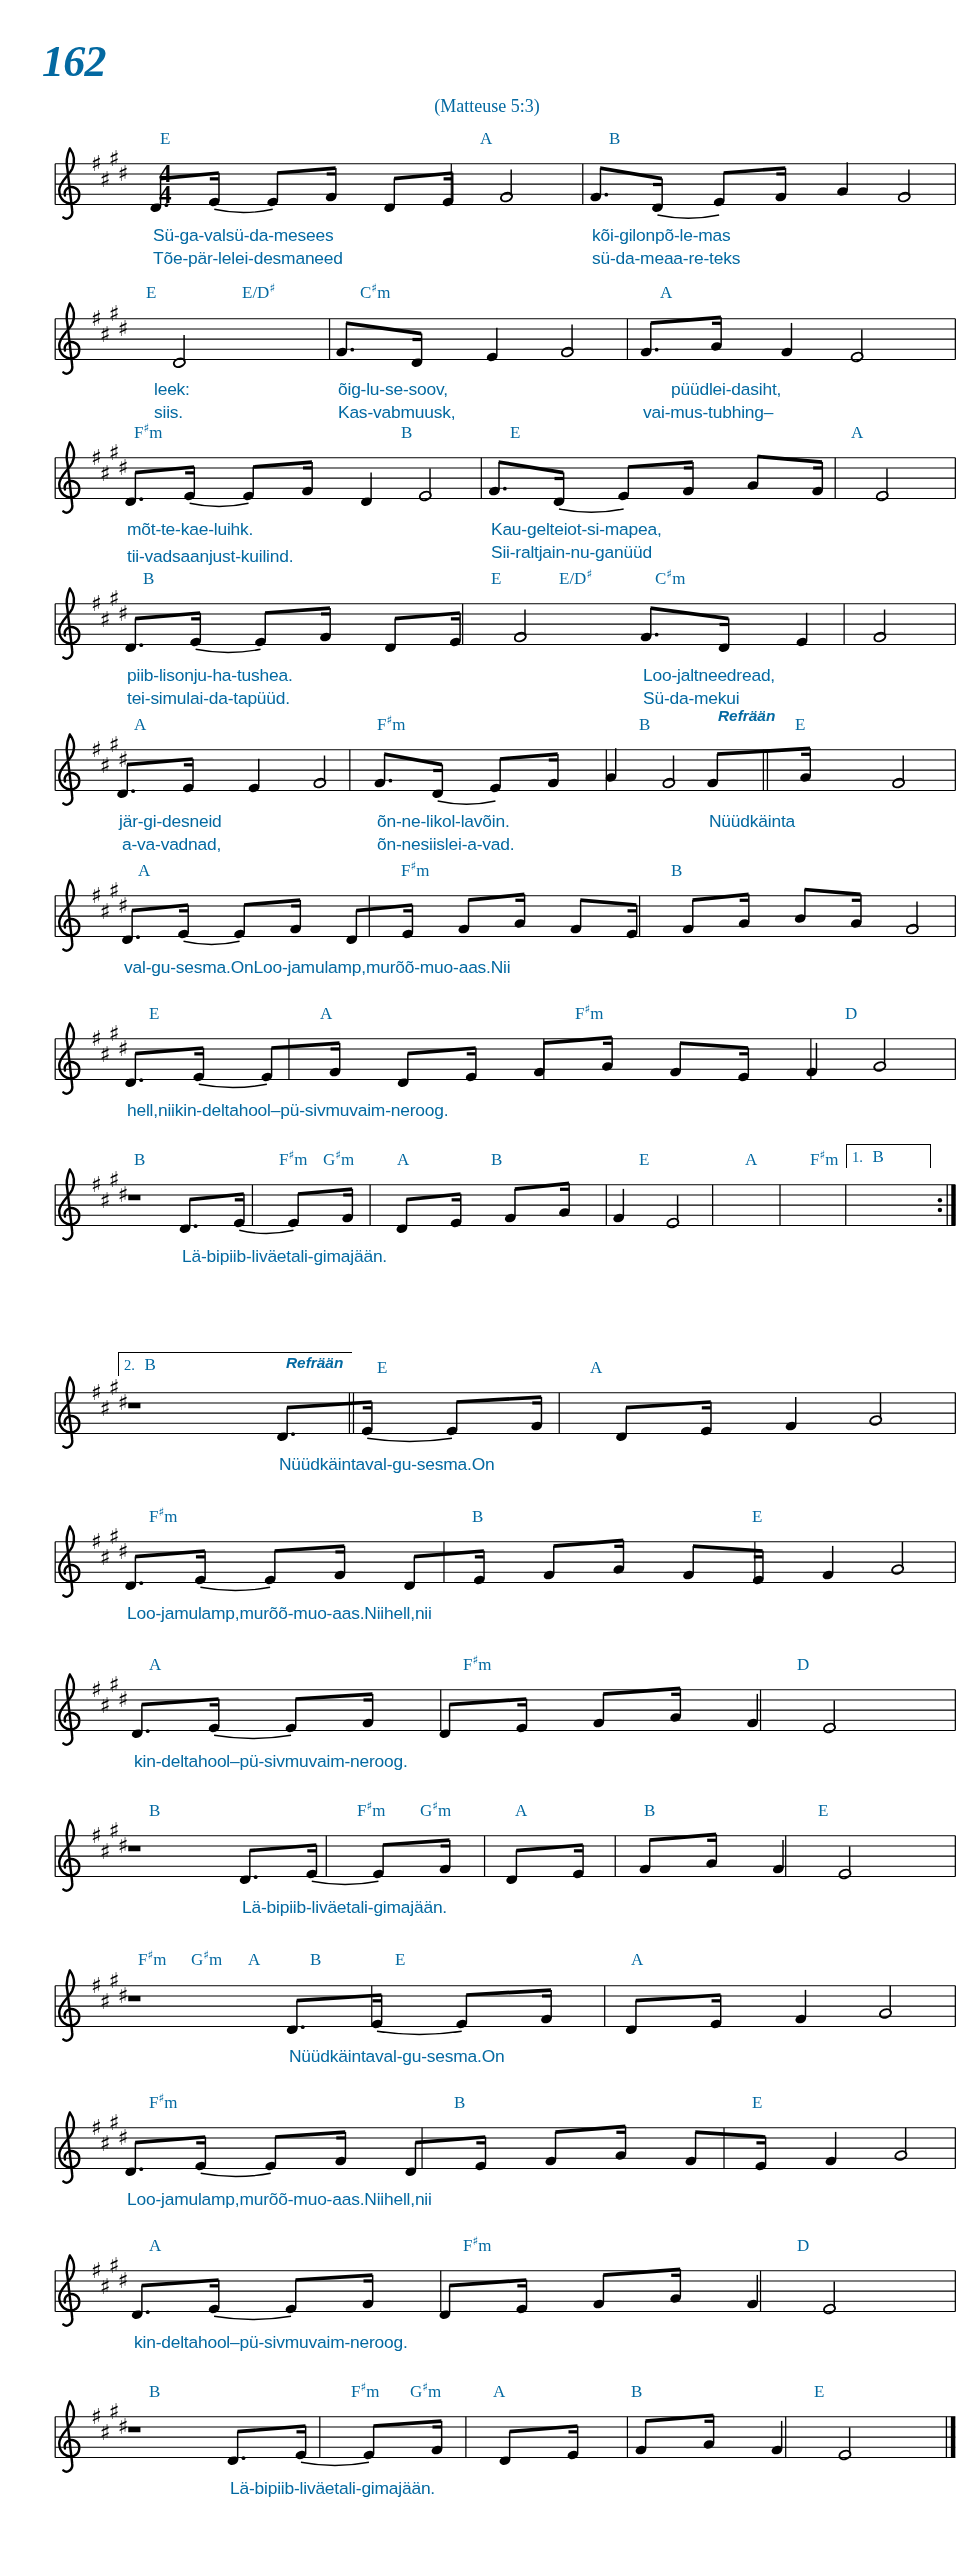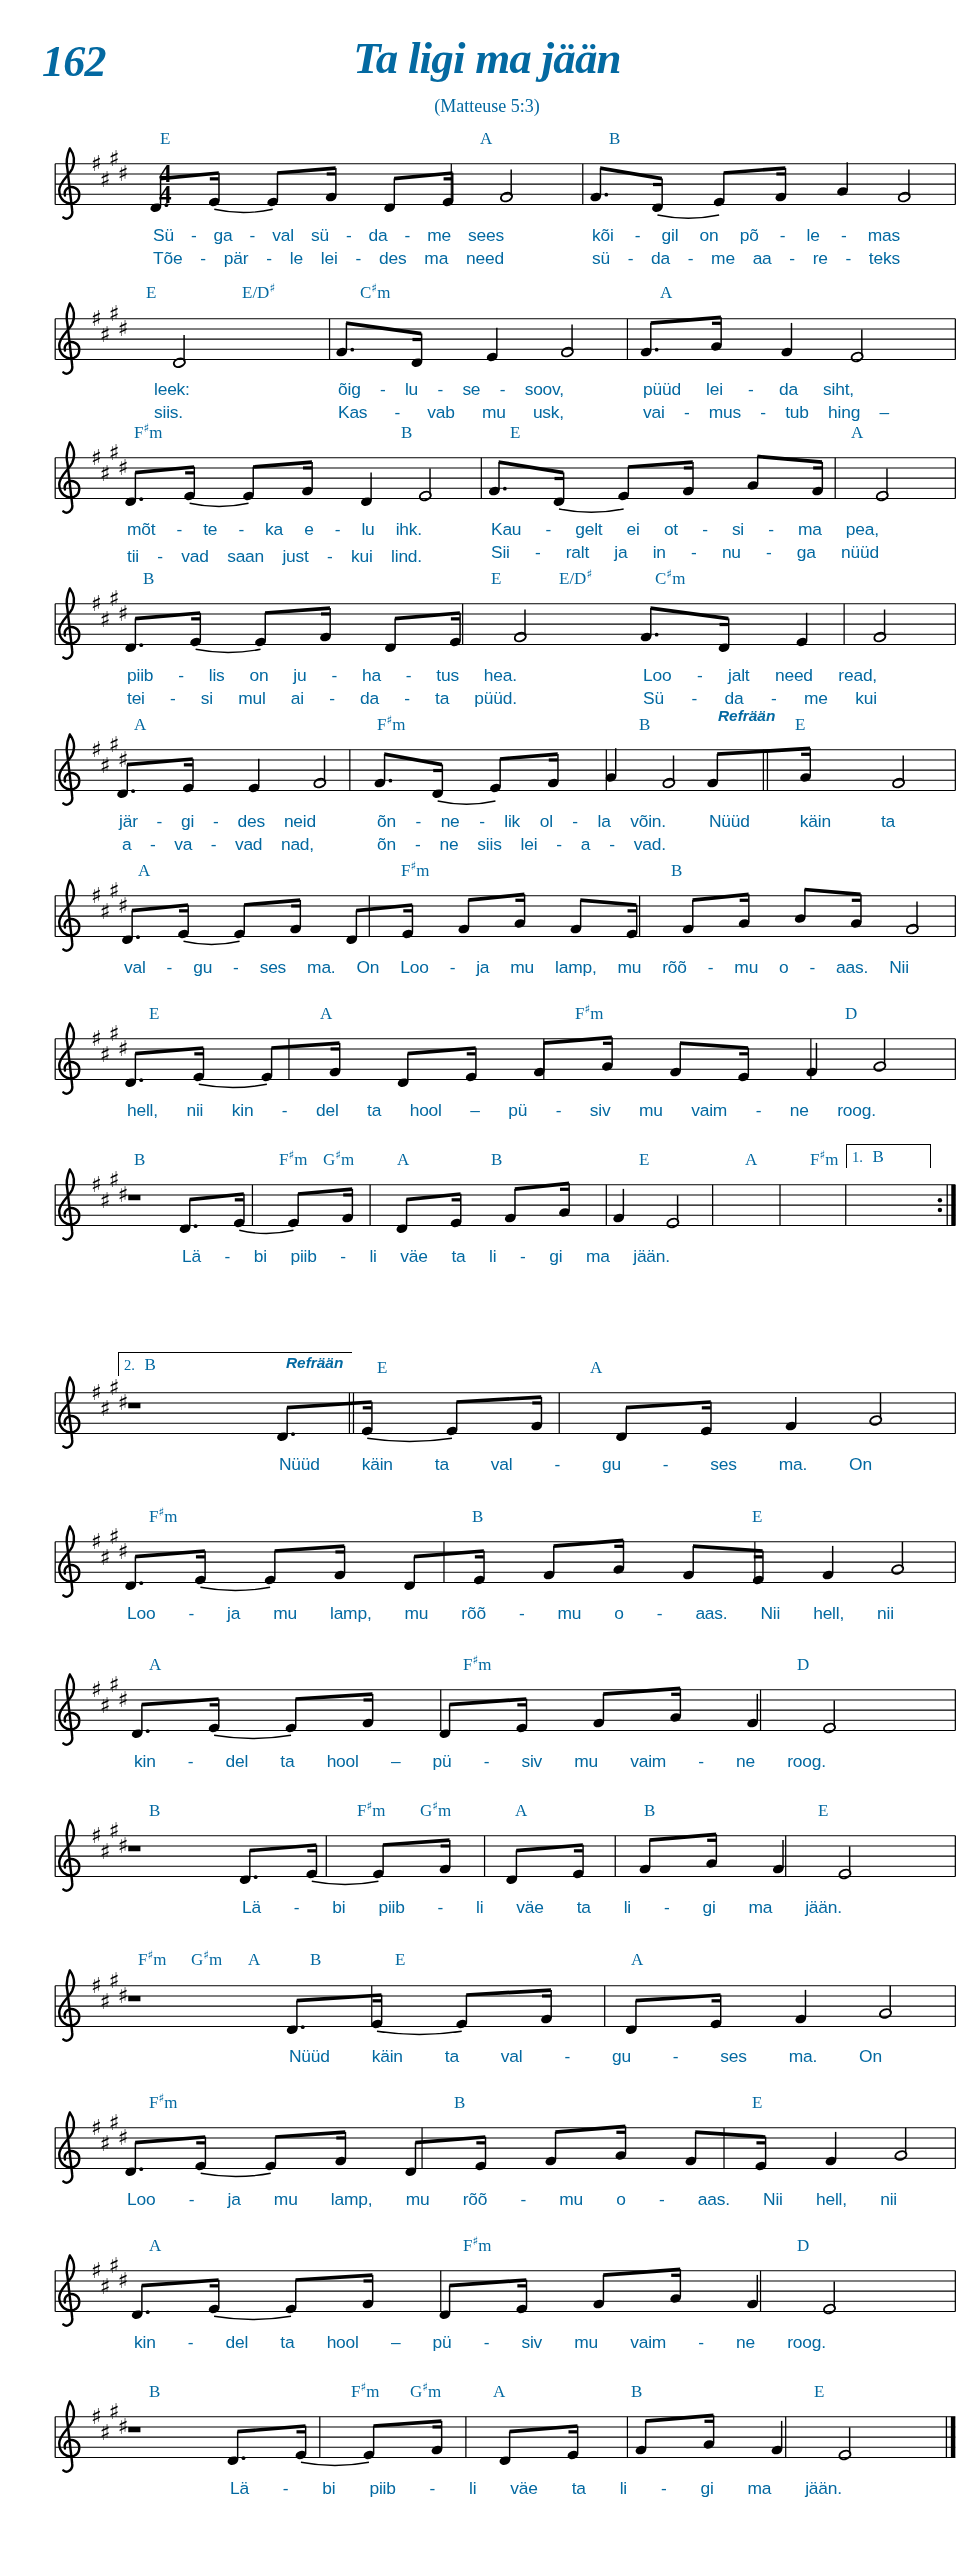--- a/index.html
+++ b/index.html
@@ -15,32 +15,31 @@
   .chord{position:absolute;font-family:"Liberation Serif","DejaVu Sans",serif;font-size:17px;
          line-height:1;white-space:nowrap;}
   .chord .sh{font-size:12px;position:relative;top:-5.7px;font-family:"DejaVu Sans",sans-serif;}
   .refrain{position:absolute;font-family:"Liberation Sans",sans-serif;font-size:15.4px;
            font-weight:bold;font-style:italic;line-height:1;}
   .volta{position:absolute;border-top:1.6px solid #000;border-left:1.6px solid #000;height:24px;
          box-sizing:border-box;padding:2.4px 0 0 4.9px;white-space:nowrap;}
   .volta.closed{border-right:1.6px solid #000;}
   .volta .vnum{font-family:"Liberation Serif",serif;font-size:14.6px;}
   .volta .vchord{font-family:"Liberation Serif","DejaVu Sans",serif;font-size:17px;margin-left:9.7px;}
-  .lyr{position:absolute;display:flex;justify-content:space-between;
+  .lyr{position:absolute;display:flex;
        font-family:"Liberation Sans",sans-serif;font-size:17.4px;line-height:1;
        letter-spacing:-0.2px;white-space:nowrap;}
   .lyr span{display:block;}
   svg{position:absolute;left:0;overflow:visible;}
 </style>
 </head>
 <body>
 
 <div class="page">
   <div class="num">162</div>
-  <div class="title">Ta ligi ma jään</div>
   <div class="subtitle">(Matteuse 5:3)</div>
   <div id="score">
       <div class="chord" style="left: 160px; top: 130px;">E</div>
       <div class="chord" style="left: 480px; top: 130px;">A</div>
       <div class="chord" style="left: 609px; top: 130px;">B</div>
       <svg width="974" height="114" viewBox="0 0 1200 140" style="top: 119px;">
         <line x1="68" y1="55" x2="1177" y2="55" stroke="#000" stroke-width="1.3"></line>
         <line x1="68" y1="67.5" x2="1177" y2="67.5" stroke="#000" stroke-width="1.3"></line>
         <line x1="68" y1="80" x2="1177" y2="80" stroke="#000" stroke-width="1.3"></line>
         <line x1="68" y1="92.5" x2="1177" y2="92.5" stroke="#000" stroke-width="1.3"></line>
@@ -238,21 +237,21 @@
       </div>
       <div class="lyr" style="left: 338px; top: 381px; width: 226px;">
         <span>õig</span>
         <span>-</span>
         <span>lu</span>
         <span>-</span>
         <span>se</span>
         <span>-</span>
         <span>soov,</span>
       </div>
-      <div class="lyr" style="left: 643px; top: 381px; width: 211px;">
+      <div class="lyr" style="left: 671px; top: 381px; width: 211px;">
         <span>püüd</span>
         <span>lei</span>
         <span>-</span>
         <span>da</span>
         <span>siht,</span>
       </div>
       <div class="lyr" style="left: 154px; top: 404px; width: 50px; justify-content: flex-start;">
         <span>siis.</span>
       </div>
       <div class="lyr" style="left: 338px; top: 404px; width: 226px;">

